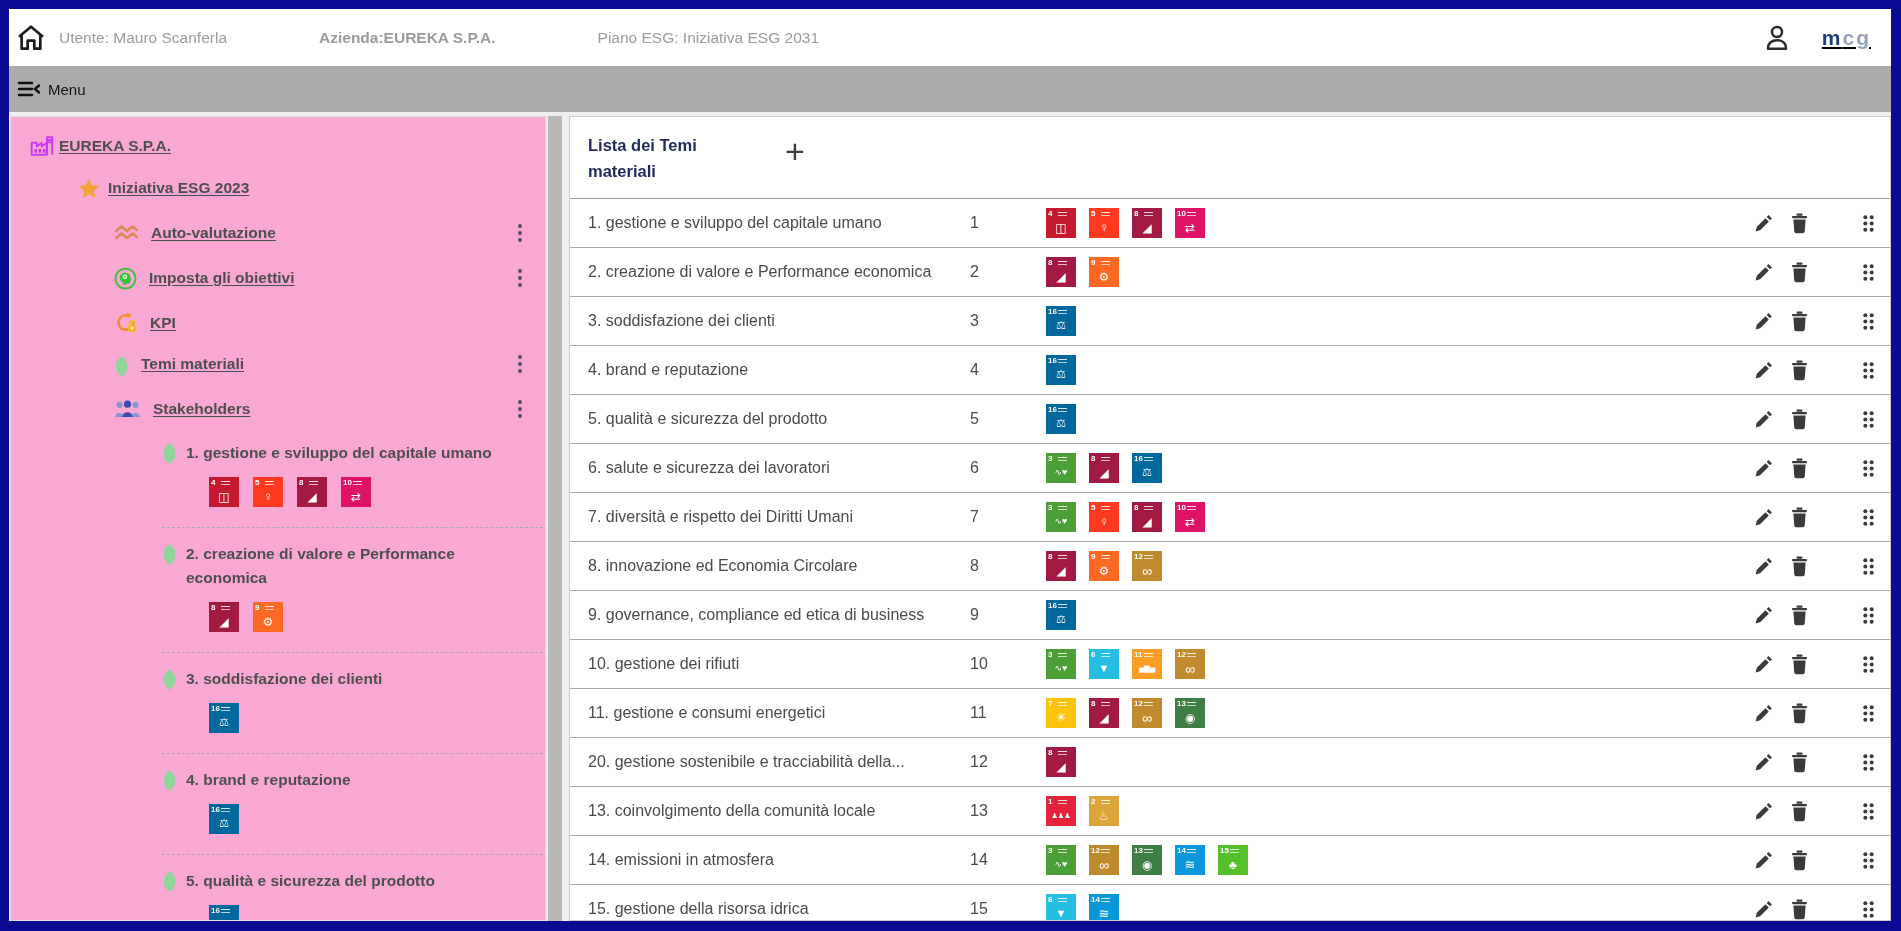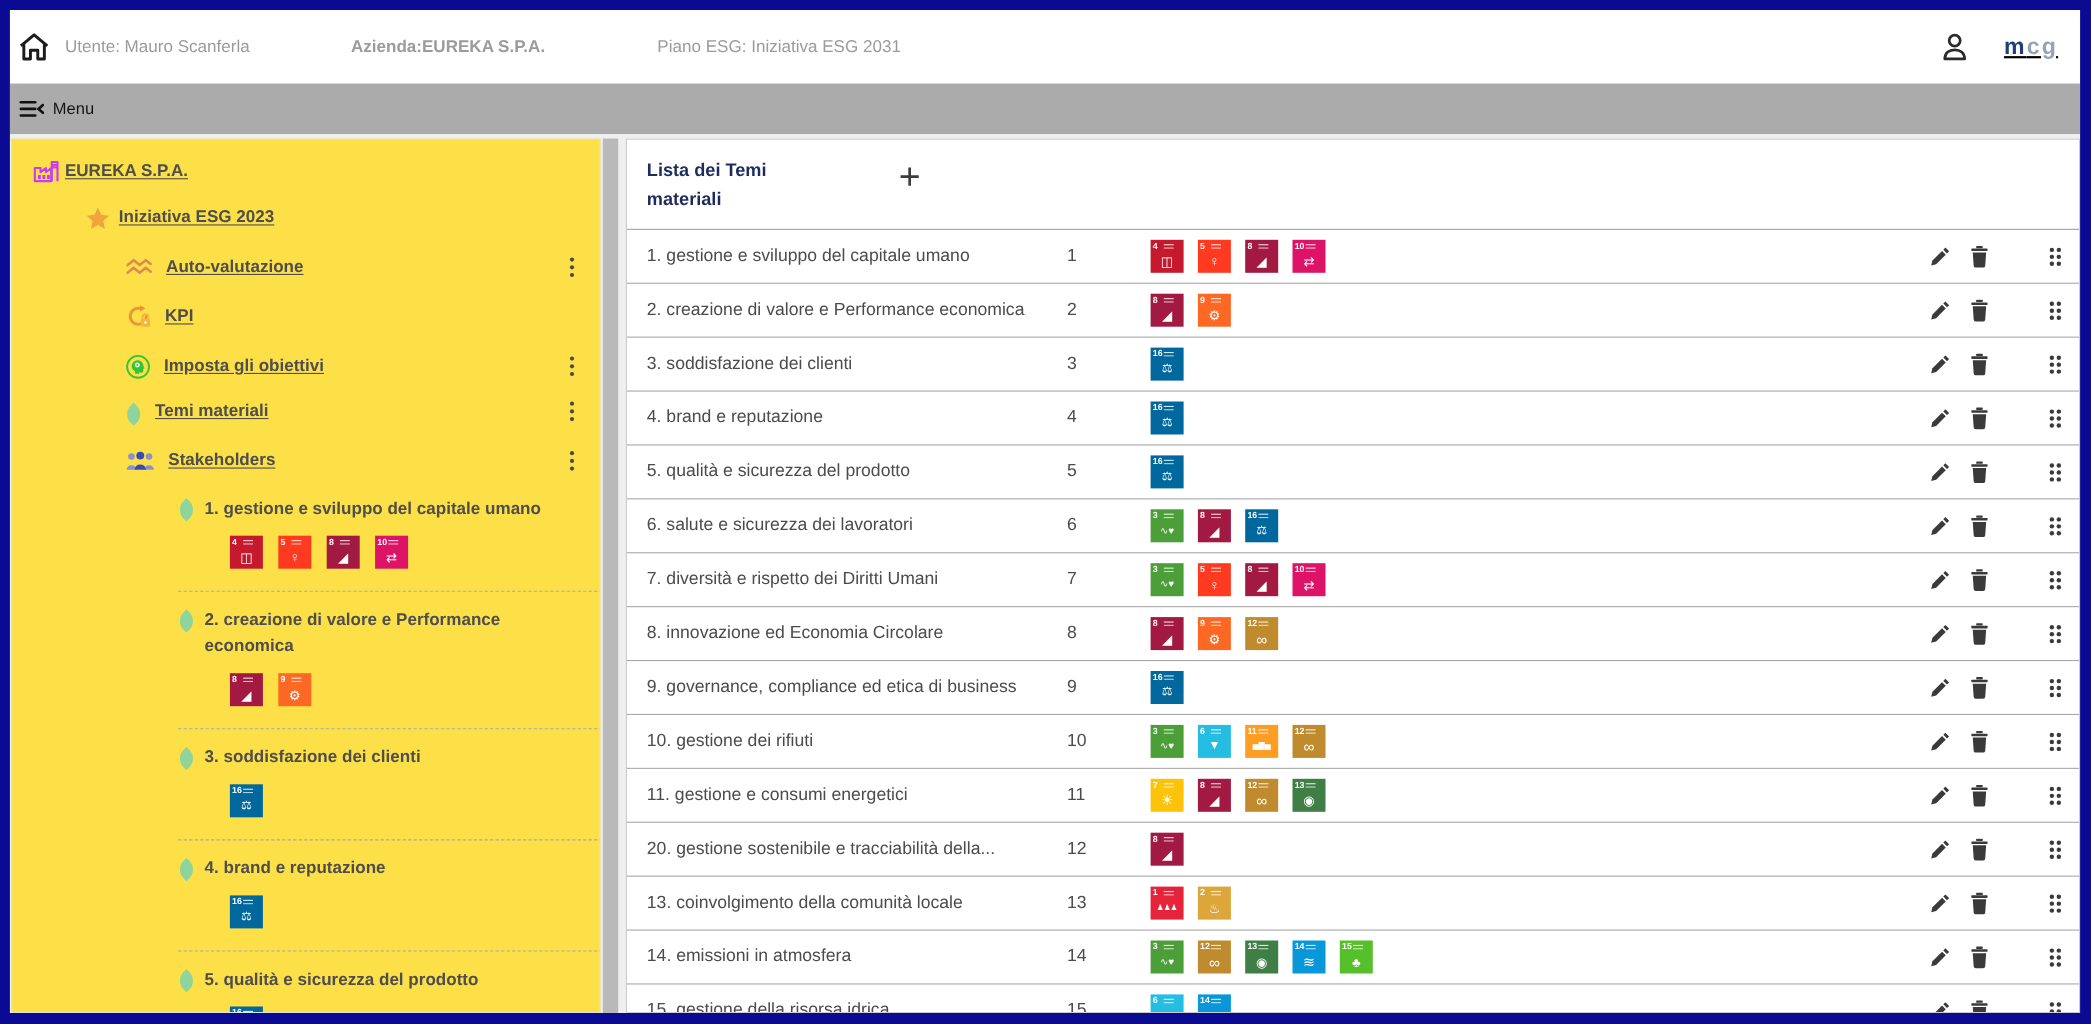--- a/index.html
+++ b/index.html
@@ -3,34 +3,34 @@
 <meta charset="utf-8">
 <style>
   * { margin:0; padding:0; box-sizing:border-box; }
   html,body { font-family:"Liberation Sans","DejaVu Sans",sans-serif; }
   .window {
     width:1901px; height:931px;
     border:9px solid #0a0a93; border-right-width:10px; border-bottom-width:10px;
     background:#efefef; display:flex; flex-direction:column; overflow:hidden;
   }
   
-  .tophdr { height:67px; background:#fff; display:flex; align-items:center; padding:0 20px 0 6px; flex:none; }
+  .tophdr { height:57px; background:#fff; display:flex; align-items:center; padding:0 20px 0 6px; flex:none; }
   .tophdr .hlabel { font-size:15.5px; color:#9b9b9b; white-space:nowrap; }
   .hl-user { margin-left:12px; }
   .hl-company { margin-left:92px;font-weight:bold; }
   .hl-plan { margin-left:102px; }
   .hdr-right { margin-left:auto; display:flex; align-items:center; gap:30px; }
   .logo { font-size:21px; font-weight:bold; letter-spacing:2px; line-height:1;text-decoration:underline; }
   .logo .lm { color:#1e3f7a; } .logo .lcg { color:#94a3b6; }
   
   .menubar { height:46px; background:#ababab; display:flex; align-items:center; padding-left:8px; gap:7px; flex:none; }
   .menubar .mlabel { font-size:15px; color:#141414; }
   
   .content { flex:1; display:flex; padding:4px 0 0 1px; overflow:hidden; background:#efefef; }
-  .sidebar { width:536px; flex:none; background:#fde047; border:1px solid #e0e0e0; overflow:hidden; padding:16px 0 0 18px; }
+  .sidebar { width:536px; flex:none; background:#f9a8d4; border:1px solid #e0e0e0; overflow:hidden; padding:16px 0 0 18px; }
   .vdivider { width:14px; flex:none; background:#b9b9b9; margin-left:2px; }
   .panel { flex:1; background:#fff; border:1px solid #ccc; margin-left:7px; overflow:hidden; }
   
   .trow { display:flex; align-items:center; position:relative; }
   .co-row { gap:3px; margin-bottom:16px; height:26px; }
   .plan-row { margin-left:48px; gap:7px; margin-bottom:19px; height:26px; }
   .link-row { margin-left:85px; gap:12px; margin-bottom:19px; height:26px; }
   .link-row.mt4 { margin-top:4px; }
   .link-row.mtneg { margin-top:-4px; }
   .tlink { font-size:15.5px; font-weight:bold; color:#4e4e4e; text-decoration:underline; text-underline-offset:2px; cursor:pointer; white-space:nowrap; }
@@ -40,21 +40,21 @@
   .theme-title { font-size:15.5px; font-weight:bold; color:#4e4e4e; line-height:24px; max-width:312px; }
   .leaf { width:15px; height:15px; flex:none; background:#8fd49b; border-radius:0 75% 0 75%; transform:rotate(45deg); margin-top:5px; }
   .tbadges { display:flex; gap:14px; margin:12px 0 0 47px; }
   .dash { border:none; border-top:1px dashed #a9a9a9; margin:20px 0 14px 0; }
   
   .sdg { width:30px; height:30px; position:relative; color:#fff; flex:none; }
   .sdg .n { position:absolute; top:2px; left:2px; font-size:8px; font-weight:bold; line-height:1; }
   .sdg .bar { position:absolute; top:4px; left:12px; width:9px; height:1px; background:rgba(255,255,255,.85); box-shadow:0 3px 0 rgba(255,255,255,.7); }
   .sdg .g { position:absolute; left:0; right:0; top:10px; bottom:1px; display:flex; align-items:center; justify-content:center; line-height:1; }
   
-  .panel-head { display:flex; align-items:flex-start; padding:15px 24px 0 18px; height:82px; border-bottom:1px solid #a2a2a2;gap:32px; }
+  .panel-head { display:flex; align-items:flex-start; padding:15px 24px 0 18px; height:82px; border-bottom:1px solid #a2a2a2; }
   .panel-title { font-size:16.5px; font-weight:bold; color:#1e2b5c; line-height:26px; width:155px; }
   .add-btn { background:none; border:none; font-size:34px; font-weight:300; color:#3d3d3d; cursor:pointer; margin-left:42px; margin-top:2px; line-height:1; }
   .row { display:flex; align-items:center; height:49px; border-bottom:1px solid #a8a8a8; padding:0 14px 0 18px; }
   .rname { width:382px; flex:none; font-size:16px; color:#4b4b4b; white-space:nowrap; overflow:hidden; }
   .rorder { width:76px; flex:none; font-size:16px; color:#4b4b4b; }
   .rbadges { display:flex; gap:13px; align-items:center; }
   .ractions { margin-left:auto; display:flex; align-items:center; gap:16px; }
   .act { background:none; border:none; cursor:pointer; display:flex; align-items:center; }
   .act.drag { margin-left:36px; }
   .iconwrap { display:inline-flex; align-items:center; justify-content:center; }
@@ -130,45 +130,45 @@
             </span>
             <span class="tlink">Auto-valutazione</span>
             <button class="kebab"><svg width="6" height="20" viewBox="0 0 6 20" fill="#4a4a4a">
      <circle cx="3" cy="3" r="1.9"></circle>
                 <circle cx="3" cy="10" r="1.9"></circle>
                 <circle cx="3" cy="17" r="1.9"></circle>
               </svg></button>
           </div>
           <div class="trow link-row">
             <span class="iconwrap">
+              <svg width="23" height="23" viewBox="0 0 24 24">
+     <circle cx="12" cy="12" r="10.4" fill="none" stroke="#35c435" stroke-width="1.8"></circle>
+     <path d="M9.2 18.5 V16.3 C7.2 15.3 6 13.6 6 11.3 A5.6 5.6 0 0 1 17.2 11.3 C17.2 12.2 17.8 12.8 18.3 13.4 L16.9 14.1 V16 C16.9 17 15.9 17.7 14.9 17.5 L13.1 17.2 V18.5 Z" fill="#35c435"></path>
+     <circle cx="11.3" cy="10.2" r="2.3" fill="#fff"></circle>
+                <circle cx="11.3" cy="10.2" r="1" fill="#35c435"></circle>
+              </svg>
+            </span>
+            <span class="tlink">Imposta gli obiettivi</span>
+            <button class="kebab"><svg width="6" height="20" viewBox="0 0 6 20" fill="#4a4a4a">
+     <circle cx="3" cy="3" r="1.9"></circle>
+                <circle cx="3" cy="10" r="1.9"></circle>
+                <circle cx="3" cy="17" r="1.9"></circle>
+              </svg></button>
+          </div>
+          <div class="trow link-row">
+            <span class="iconwrap">
               <svg width="24" height="24" viewBox="0 0 24 24">
      <path d="M19 11.5 A7.3 7.3 0 1 1 14.6 4.8" fill="none" stroke="#ef9231" stroke-width="2.5" stroke-linecap="round"></path>
      <polygon points="13.2,1.5 18.2,4.2 13.4,7.4" fill="#ef9231"></polygon>
      <path d="M15.6 13.8 V12.2 A2.6 2.6 0 0 1 20.8 12.2 V13.8" fill="none" stroke="#f3b73a" stroke-width="1.8"></path>
      <rect x="14" y="13.8" width="8.4" height="7.2" rx="1.2" fill="#f3b73a"></rect>
      <circle cx="18.2" cy="17.2" r="1.1" fill="#fff"></circle>
               </svg>
             </span>
             <span class="tlink">KPI</span>
-          </div>
-          <div class="trow link-row">
-            <span class="iconwrap">
-              <svg width="23" height="23" viewBox="0 0 24 24">
-     <circle cx="12" cy="12" r="10.4" fill="none" stroke="#35c435" stroke-width="1.8"></circle>
-     <path d="M9.2 18.5 V16.3 C7.2 15.3 6 13.6 6 11.3 A5.6 5.6 0 0 1 17.2 11.3 C17.2 12.2 17.8 12.8 18.3 13.4 L16.9 14.1 V16 C16.9 17 15.9 17.7 14.9 17.5 L13.1 17.2 V18.5 Z" fill="#35c435"></path>
-     <circle cx="11.3" cy="10.2" r="2.3" fill="#fff"></circle>
-                <circle cx="11.3" cy="10.2" r="1" fill="#35c435"></circle>
-              </svg>
-            </span>
-            <span class="tlink">Imposta gli obiettivi</span>
-            <button class="kebab"><svg width="6" height="20" viewBox="0 0 6 20" fill="#4a4a4a">
-     <circle cx="3" cy="3" r="1.9"></circle>
-                <circle cx="3" cy="10" r="1.9"></circle>
-                <circle cx="3" cy="17" r="1.9"></circle>
-              </svg></button>
           </div>
           <div class="trow link-row mtneg">
             <span class="leaf"></span>
             <span class="tlink">Temi materiali</span>
             <button class="kebab"><svg width="6" height="20" viewBox="0 0 6 20" fill="#4a4a4a">
      <circle cx="3" cy="3" r="1.9"></circle>
                 <circle cx="3" cy="10" r="1.9"></circle>
                 <circle cx="3" cy="17" r="1.9"></circle>
               </svg></button>
           </div>

